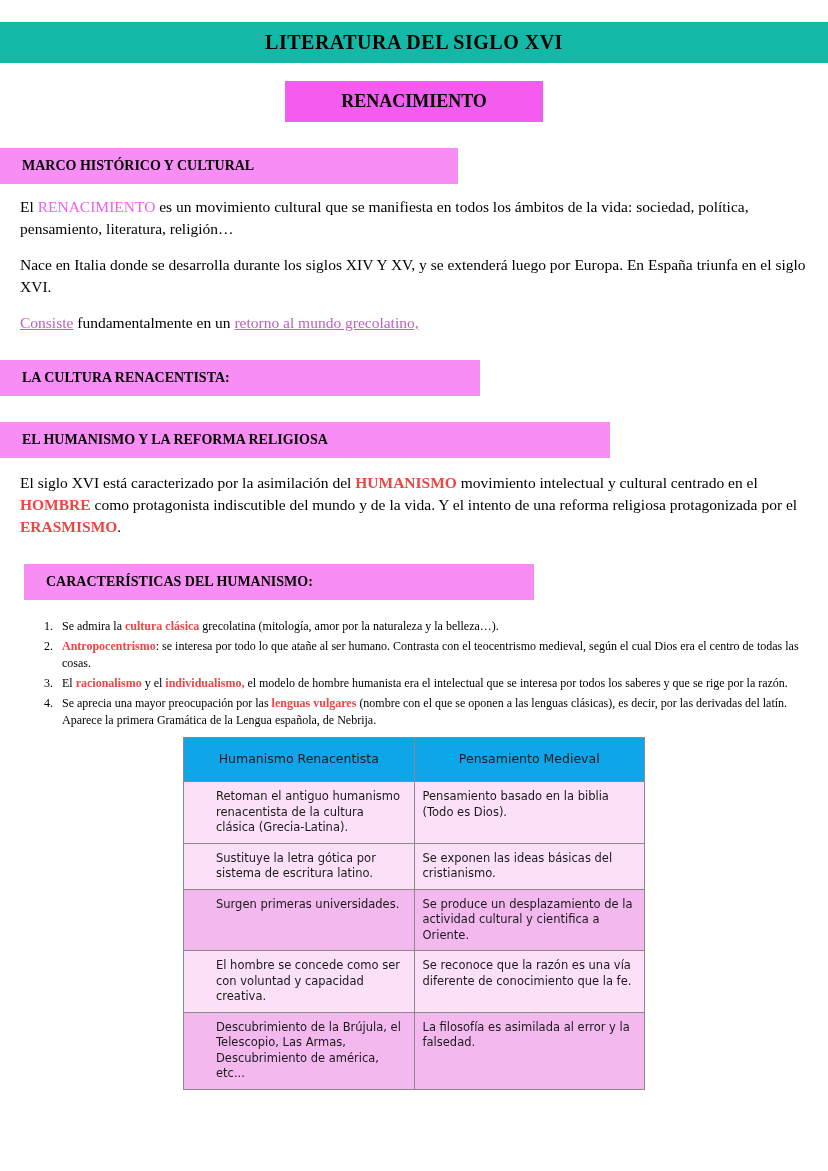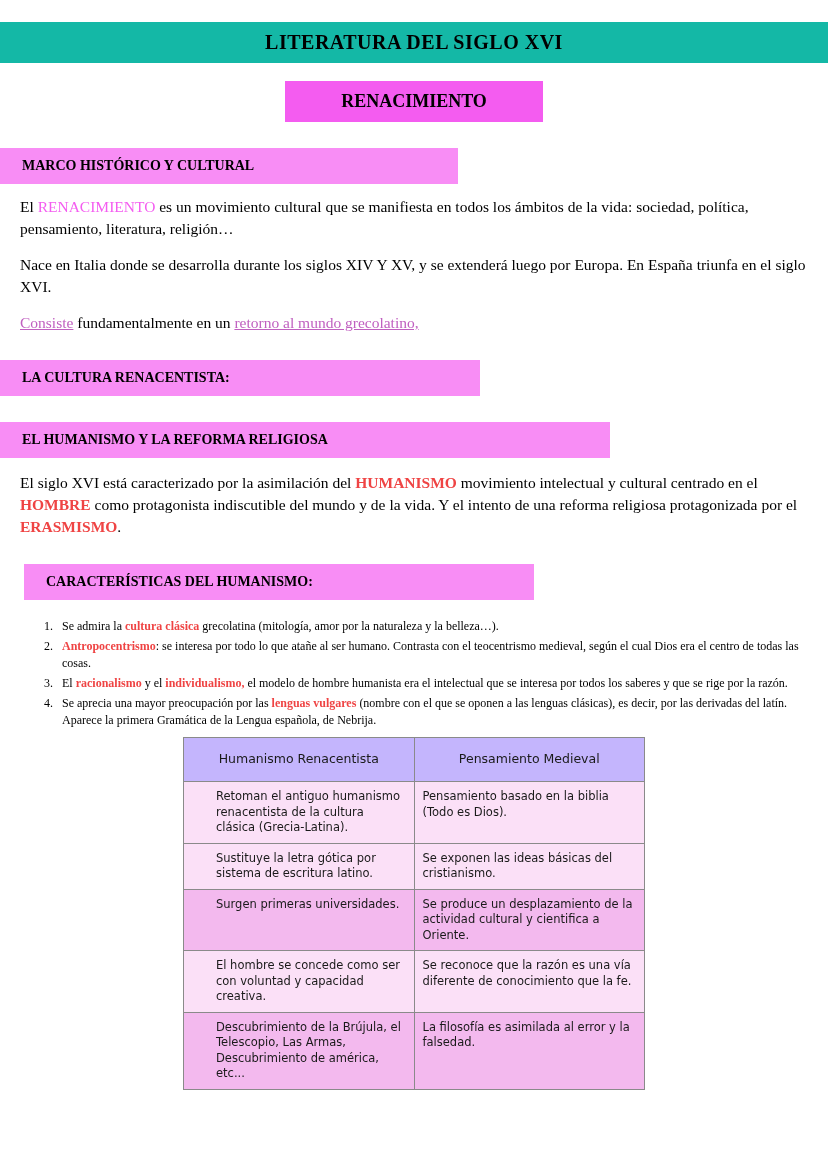--- a/index.html
+++ b/index.html
@@ -90,21 +90,21 @@
   }
   table.compare {
     border-collapse: collapse;
     font-family: "DejaVu Sans", sans-serif;
     font-size: 11.5px;
     line-height: 1.35;
     width: 462px;
     table-layout: fixed;
   }
   table.compare th {
-    background: #c4b5fd;
+    background: #0ea5e9;
     border: 1px solid #8a8a8a;
     font-weight: normal;
     font-size: 12.5px;
     padding: 13px 8px;
     text-align: center;
     color: #1a1a1a;
   }
   table.compare td {
     border: 1px solid #8a8a8a;
     padding: 7px 8px;

